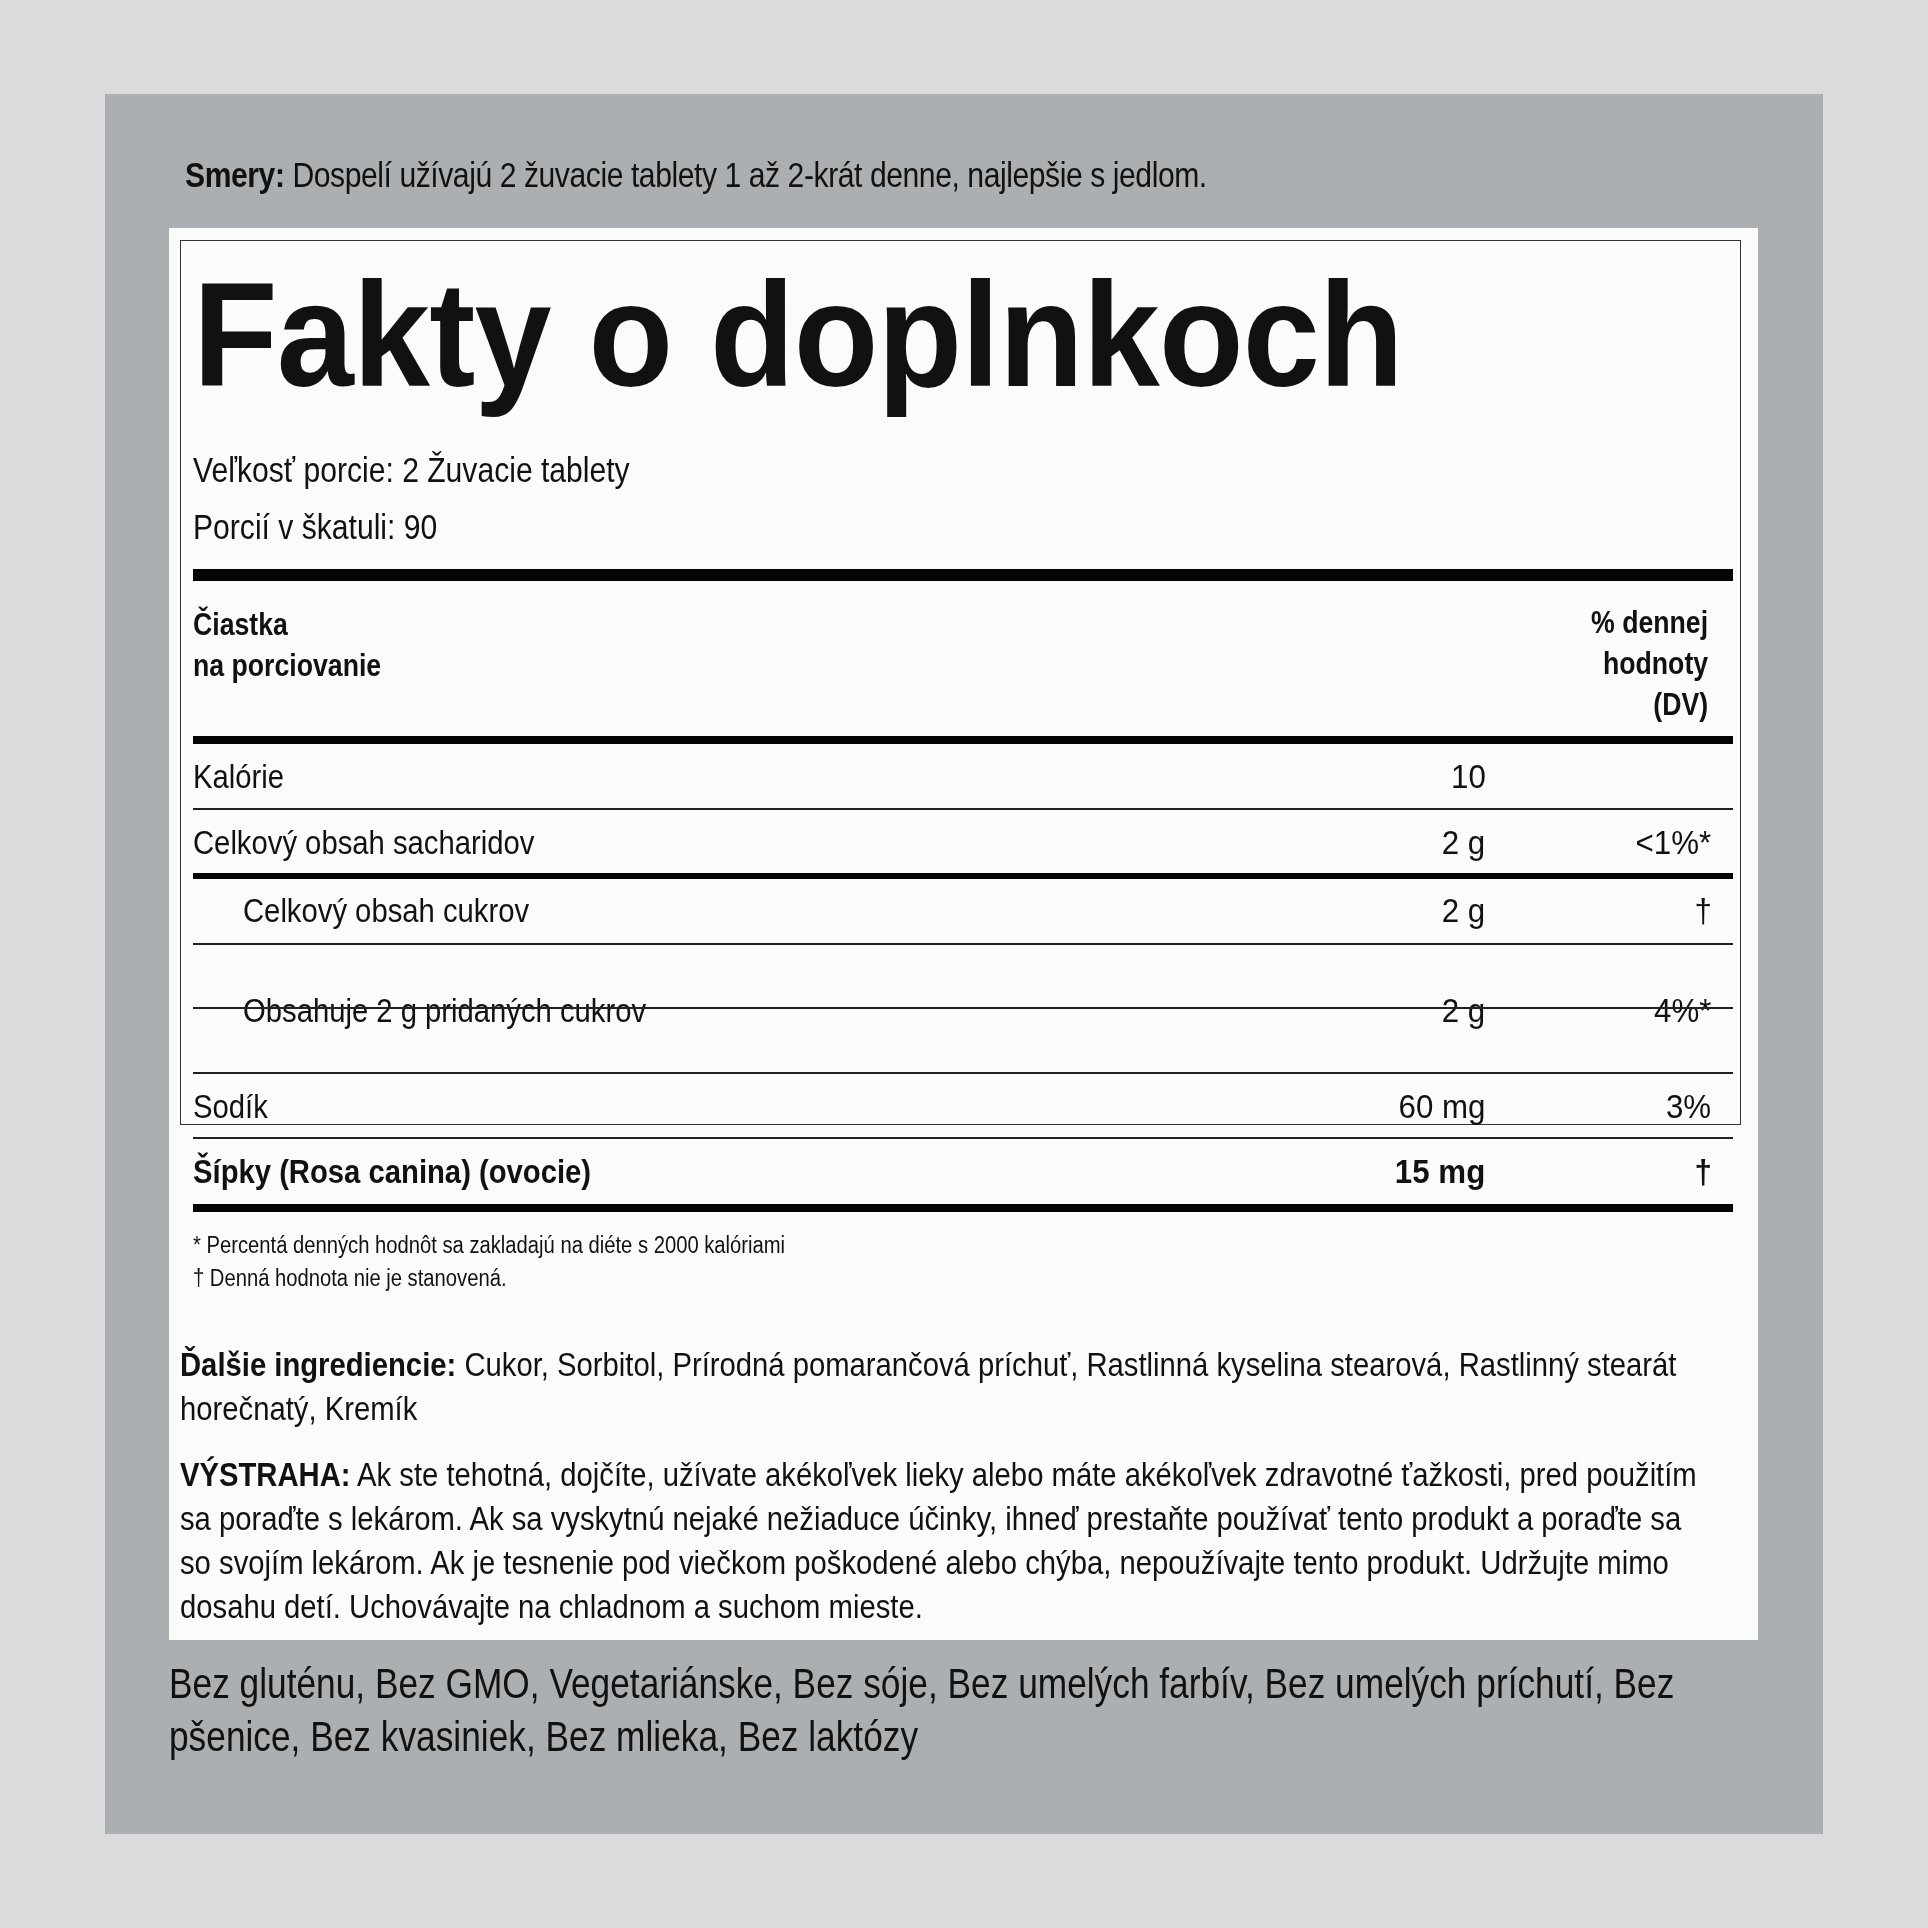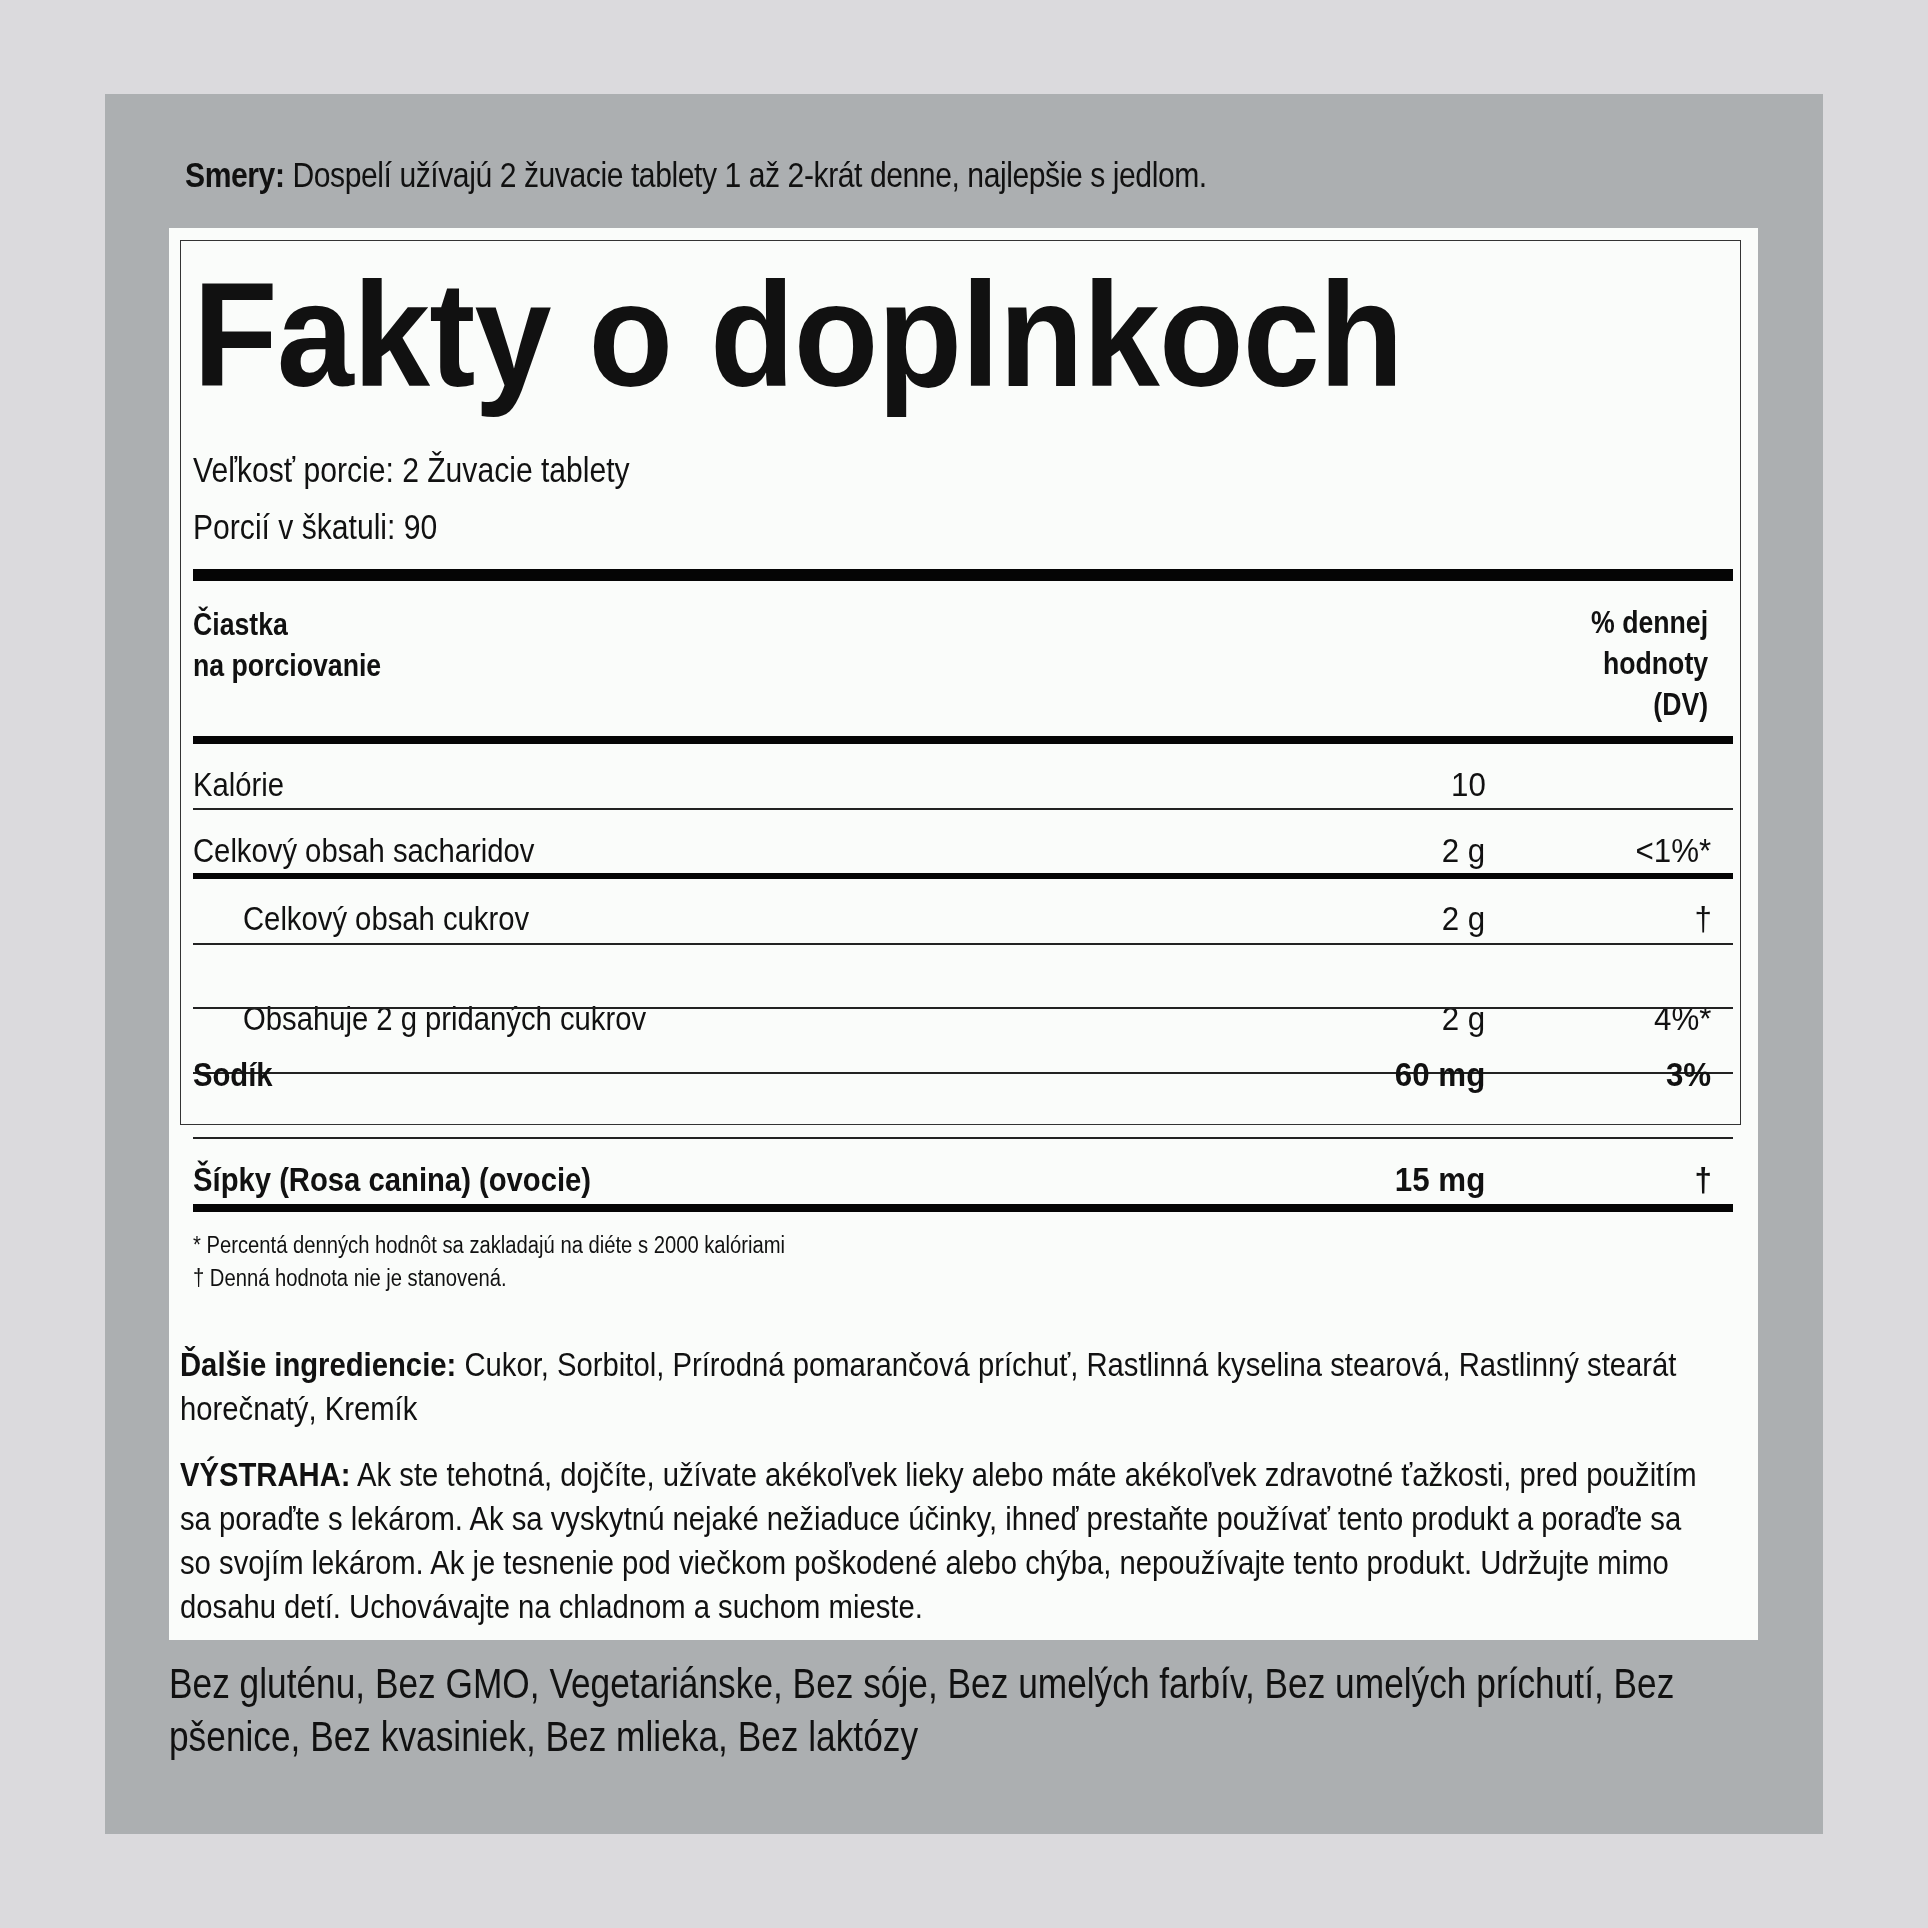--- a/index.html
+++ b/index.html
@@ -55,21 +55,21 @@
     transform: scaleX(0.86); transform-origin: left top;
     white-space: nowrap;
   }
   .hdr-right {
     position: absolute; right: 32px; top: 361px;
     font-size: 31px; font-weight: 900; line-height: 41px; text-align: right;
     transform: scaleX(0.86); transform-origin: right top;
     white-space: nowrap;
   }
   .row {
-    position: absolute; left: 11.3px; width: 1540px; height: 64px; margin-top: 8px;
+    position: absolute; left: 11.3px; width: 1540px; height: 64px;
   }
   .row .name {
     position: absolute; left: 0; top: 13px;
     font-size: 34px;
     transform: scaleX(0.86); transform-origin: left top;
     white-space: nowrap;
   }
   .row.indent .name { left: 50px; }
   .row .amount {
     position: absolute; right: 247px; top: 13px;
@@ -153,21 +153,21 @@
 
     <div class="row indent" style="top:737px;">
       <span class="name">Obsahuje 2 g pridaných cukrov</span>
       <span class="amount">2 g</span>
       <span class="dv">4%*</span>
     </div>
     <div class="rule-thin" style="top:766px;"></div>
 
     <div class="rule-thin" style="top:831px;"></div>
 
-    <div class="row" style="top:793px;font-weight:bold;">
+    <div class="row" style="top:833px;">
       <span class="name">Sodík</span>
       <span class="amount">60 mg</span>
       <span class="dv">3%</span>
     </div>
     <div class="rule-thin" style="top:896px;"></div>
 
     <div class="row" style="top:898px;font-weight:bold;">
       <span class="name">Šípky (Rosa canina) (ovocie)</span>
       <span class="amount">15 mg</span>
       <span class="dv">†</span>

